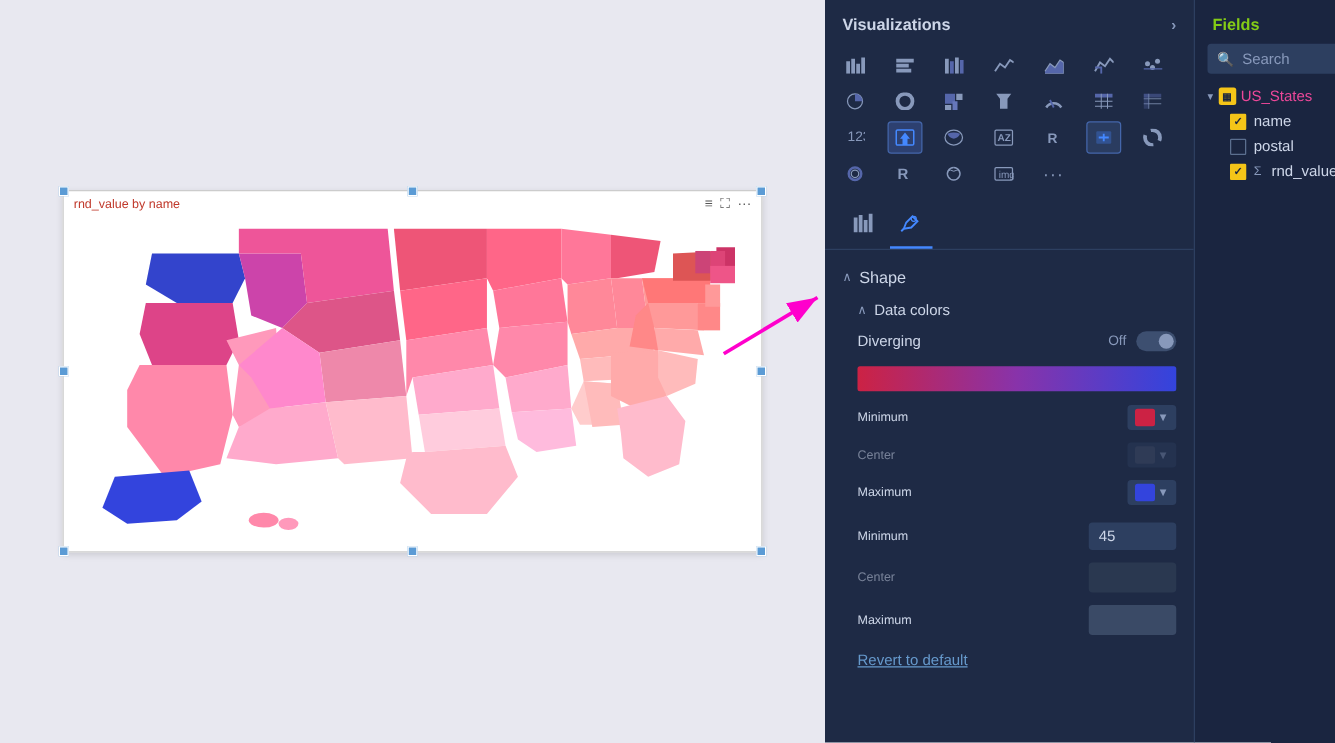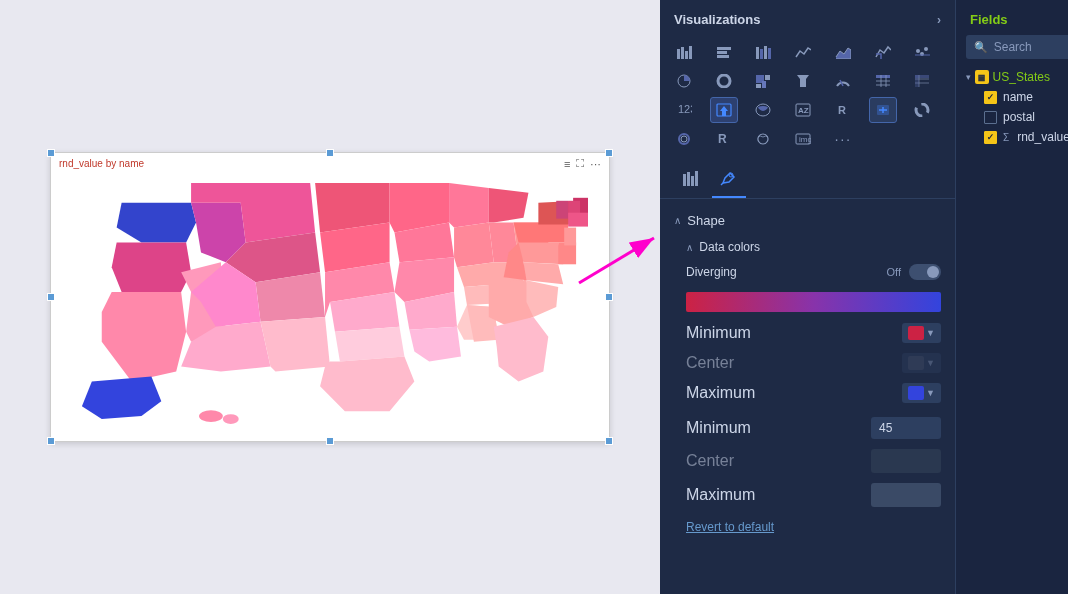--- a/index.html
+++ b/index.html
@@ -250,21 +250,21 @@
 
     
     .color-row {
       display: flex;
       align-items: center;
       justify-content: space-between;
       padding: 5px 0;
     }
 
     .color-row-label {
-      font-size: 16px;
+      font-size: 10px;
       color: #cdd6e8;
     }
 
     .color-swatch {
       display: flex;
       align-items: center;
       gap: 2px;
       background: #2d3f60;
       border-radius: 3px;
       padding: 3px 6px;
@@ -391,21 +391,21 @@
       align-items: center;
       justify-content: center;
       font-size: 8px;
       color: #1a2540;
       font-weight: bold;
       flex-shrink: 0;
     }
 
     .field-group-label {
       font-size: 12px;
-      color: #84cc16;
+      color: #ec4899;
       font-weight: 500;
     }
 
     .field-item {
       display: flex;
       align-items: center;
       gap: 6px;
       padding: 3px 4px 3px 22px;
       cursor: pointer;
       border-radius: 2px;

